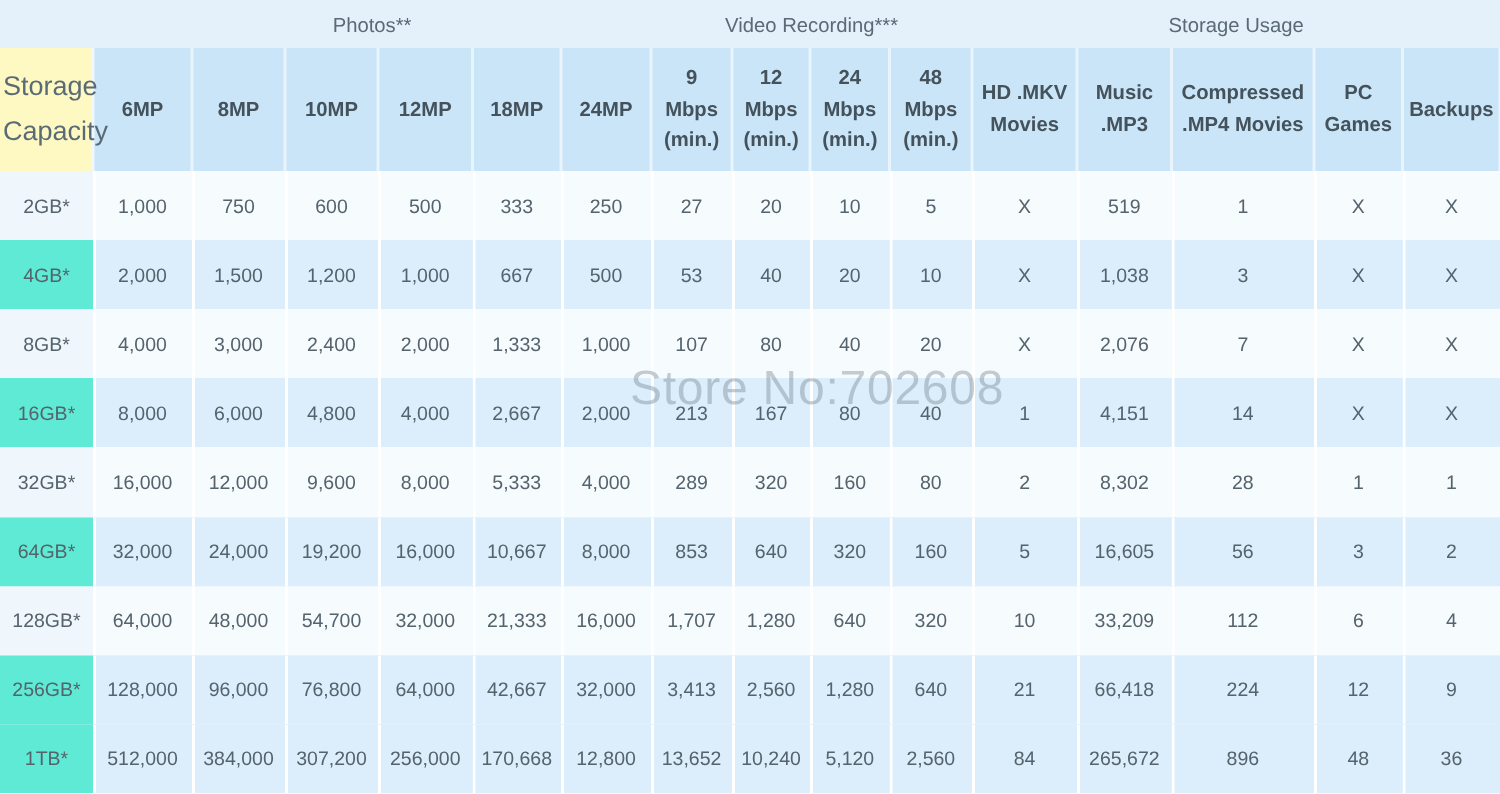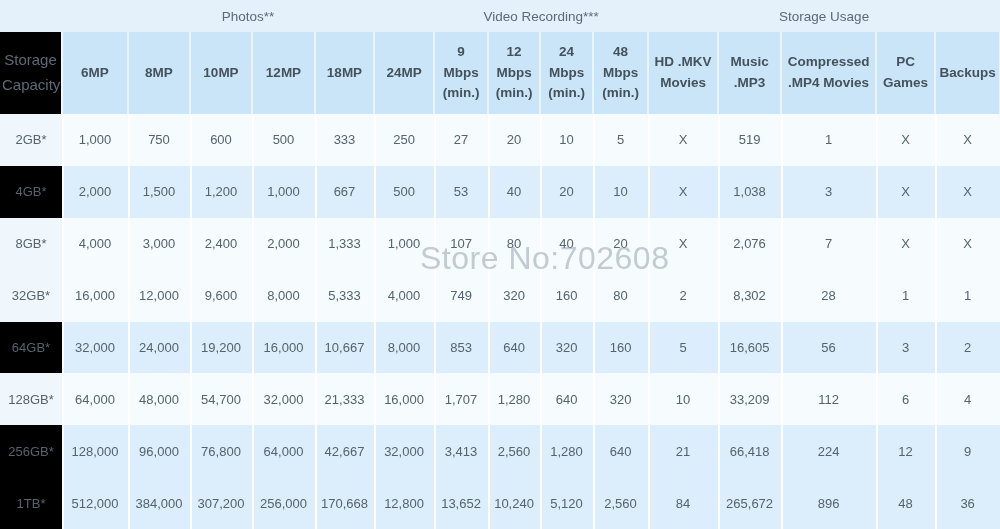--- a/index.html
+++ b/index.html
@@ -51,24 +51,24 @@
     font-size: 13.5px;
     line-height: 1.55;
     height: 82px;
     vertical-align: middle;
     text-align: center;
     padding: 0 2px;
     border-left: 2px solid #e9f4fc;
     border-right: 2px solid #e9f4fc;
   }
   tr.sub-row th.storage-head {
-    background: #000000;
+    background: #fef9c3;
     color: #5a6b76;
     font-weight: normal;
-    font-size: 15px;
+    font-size: 18px;
     line-height: 1.65;
     border-left: none;
     border-right: 2px solid #f0f8fd;
   }
   th .hline { display: block; }
   
   tbody td {
     text-align: center;
     font-size: 13px;
     color: #55636d;
@@ -76,21 +76,21 @@
     padding: 0;
     border: none;
     vertical-align: middle;
   }
   tbody td.cap-cell {
     color: #55636d;
   }
   tbody tr.row-odd td { background: #f6fbfe; }
   tbody tr.row-even td { background: #dceefb; }
   tbody tr.row-odd td.cap-cell { background: #f0f7fc; }
-  tbody tr.row-even td.cap-cell { background: #000000; }
+  tbody tr.row-even td.cap-cell { background: #5eead4; }
   
   tbody td.sep-left { box-shadow: inset 2px 0 0 #ffffff; }
   
   #watermark {
     position: absolute;
     left: 420px;
     top: 240px;
     font-size: 32px;
     letter-spacing: 0.5px;
     color: rgba(120, 136, 148, 0.42);
@@ -245,29 +245,47 @@
           <td class="sep-left">107</td>
           <td class="sep-left">80</td>
           <td class="sep-left">40</td>
           <td class="sep-left">20</td>
           <td class="sep-left">X</td>
           <td class="sep-left">2,076</td>
           <td class="sep-left">7</td>
           <td class="sep-left">X</td>
           <td class="sep-left">X</td>
         </tr>
+        <tr class="row-even">
+          <td class="cap-cell">16GB*</td>
+          <td class="sep-left">8,000</td>
+          <td class="sep-left">6,000</td>
+          <td class="sep-left">4,800</td>
+          <td class="sep-left">4,000</td>
+          <td class="sep-left">2,667</td>
+          <td class="sep-left">2,000</td>
+          <td class="sep-left">213</td>
+          <td class="sep-left">167</td>
+          <td class="sep-left">80</td>
+          <td class="sep-left">40</td>
+          <td class="sep-left">1</td>
+          <td class="sep-left">4,151</td>
+          <td class="sep-left">14</td>
+          <td class="sep-left">X</td>
+          <td class="sep-left">X</td>
+        </tr>
         <tr class="row-odd">
           <td class="cap-cell">32GB*</td>
           <td class="sep-left">16,000</td>
           <td class="sep-left">12,000</td>
           <td class="sep-left">9,600</td>
           <td class="sep-left">8,000</td>
           <td class="sep-left">5,333</td>
           <td class="sep-left">4,000</td>
-          <td class="sep-left">749</td>
+          <td class="sep-left">289</td>
           <td class="sep-left">320</td>
           <td class="sep-left">160</td>
           <td class="sep-left">80</td>
           <td class="sep-left">2</td>
           <td class="sep-left">8,302</td>
           <td class="sep-left">28</td>
           <td class="sep-left">1</td>
           <td class="sep-left">1</td>
         </tr>
         <tr class="row-even">

